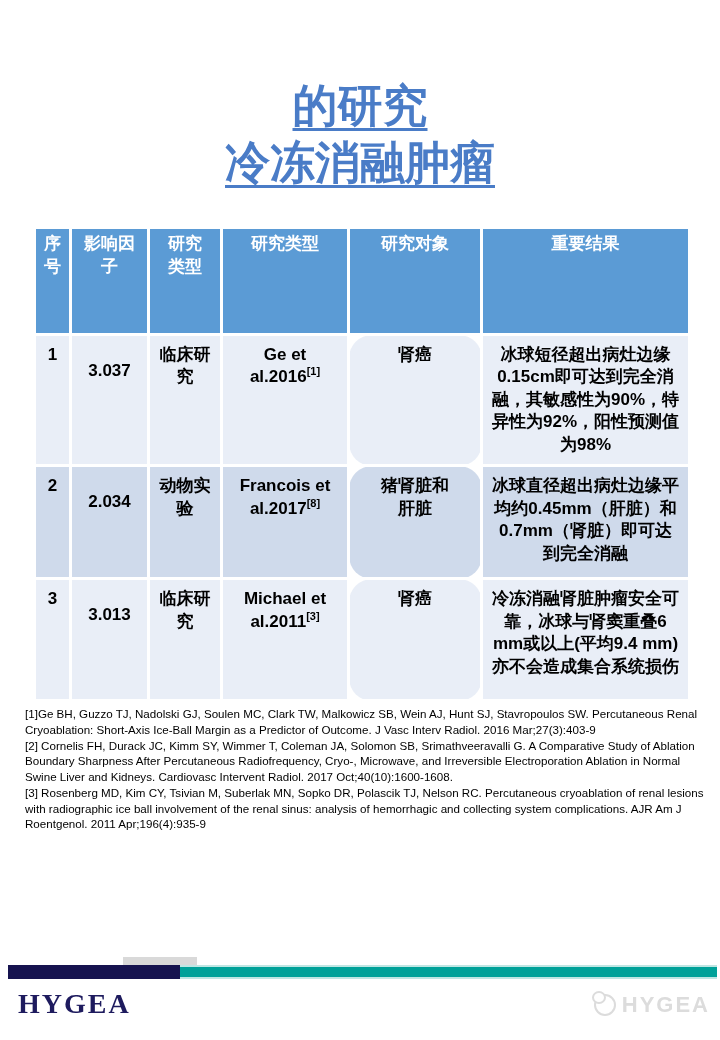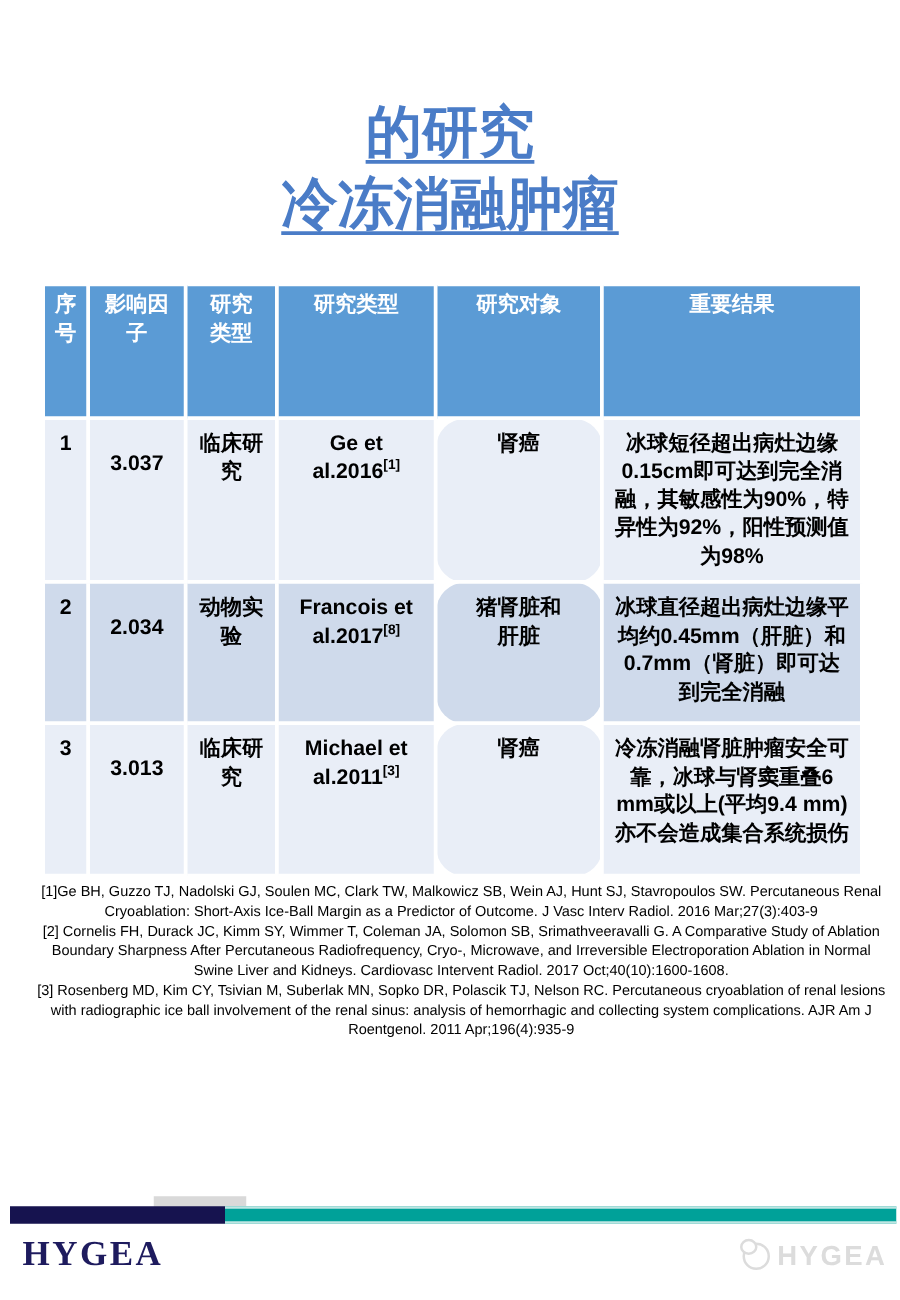--- a/index.html
+++ b/index.html
@@ -41,21 +41,21 @@
   tbody tr:nth-child(2) td{background:var(--row-dark,#CFDAEB);}
   tbody td:nth-child(2){padding:24px 10px;}
   tbody td:nth-child(3){padding:8px 4px;}
   tbody td:nth-child(4){padding:8px 9px;}
   tbody td:nth-child(5){padding:8px 26px;border-radius:23px;}
   tbody td:nth-child(6){padding:8px 8px;}
   sup{font-size:11px;line-height:0;}
   
   .refs{
     position:absolute;left:25px;top:706px;width:688px;
-    font-size:11.6px;line-height:1.36;color:#000;text-align:center;
+    font-size:11.6px;line-height:1.36;color:#000;
   }
   .refs p{margin:0;}
   
   .bar-accent{position:absolute;left:123px;top:957px;width:74px;height:9px;background:#D9D9D9;}
   .bar-navy{position:absolute;left:8px;top:965px;width:172px;height:14px;background:var(--footer-navy,#16134F);}
   .bar-teal{position:absolute;left:180px;top:965px;width:537px;height:14px;background:var(--footer-teal,#00A199);border-top:2px solid #BFE6E3;border-bottom:2px solid #BFE6E3;box-sizing:border-box;}
   .brand{
     position:absolute;left:18px;top:988px;
     font-family:"Liberation Serif","DejaVu Serif",serif;
     font-weight:bold;font-size:28px;letter-spacing:2px;

